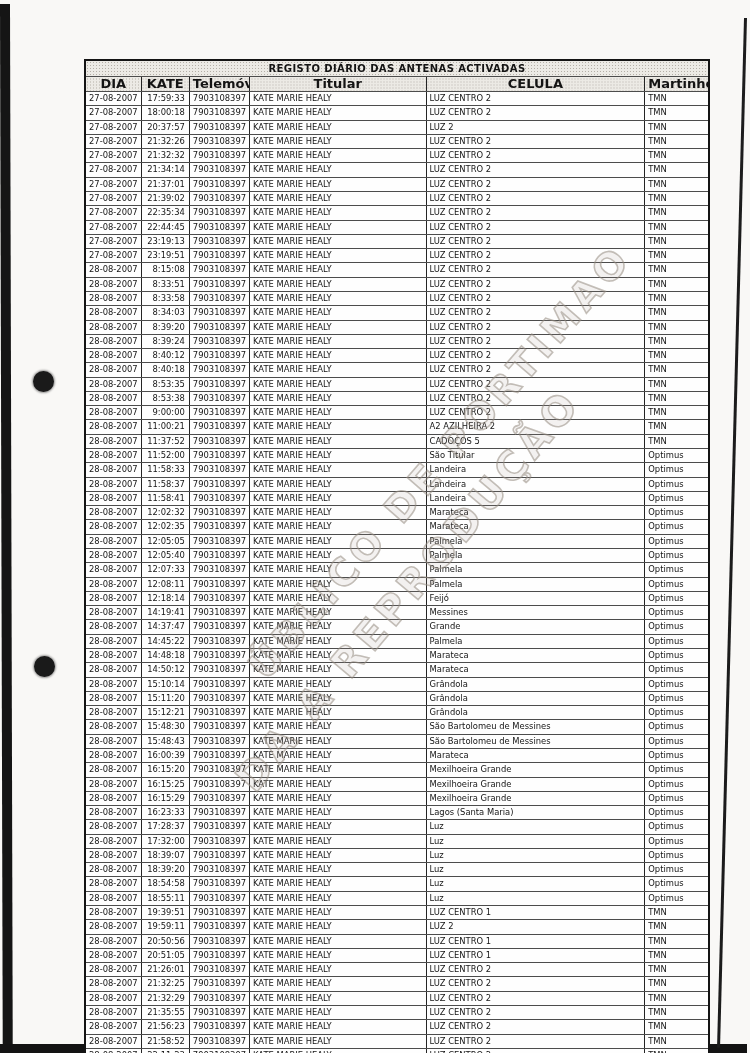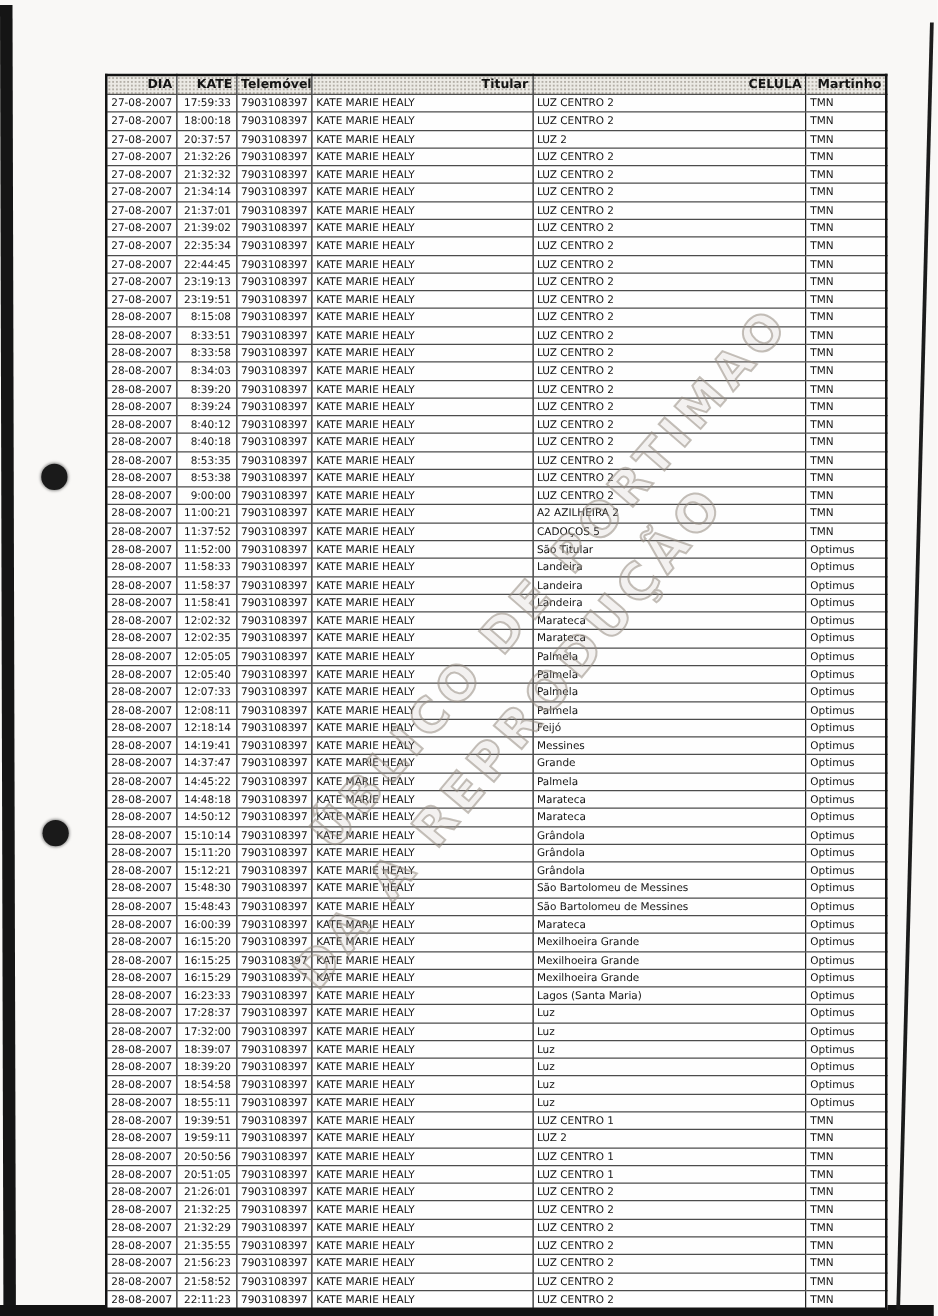--- a/index.html
+++ b/index.html
@@ -46,21 +46,21 @@
   }
   .shade{
     background-color:#eceae5;
     background-image:radial-gradient(#b4afa7 0.6px, transparent 0.8px);
     background-size:3px 3px;
   }
   .title-cell{
     text-align:center;font-size:10px;font-weight:bold;
     letter-spacing:.4px;height:15px;line-height:15px;
   }
-  th{text-align:right;font-size:10px;font-weight:bold;height:14px;line-height:14px;}
+  th{text-align:center;font-size:13px;font-weight:bold;height:14px;line-height:14px;}
   .c0,.c1,.c2{text-align:right;}
   .c3,.c4,.c5{text-align:left;}
   .c1{padding-right:4px;}
 
   
   .wm{
     position:absolute;pointer-events:none;z-index:5;
     font-weight:bold;color:rgba(162,152,141,0.12);
     -webkit-text-stroke:1.6px rgba(150,140,129,0.55);
     white-space:nowrap;
@@ -91,20 +91,23 @@
       <colgroup>
         <col style="width:56px">
           <col style="width:48px">
           <col style="width:60px">
         <col style="width:176px">
           <col style="width:218px">
           <col style="width:64px">
       </colgroup>
       <thead>
         <tr>
+          <td colspan="6" class="title-cell shade">REGISTO DIÁRIO DAS ANTENAS ACTIVADAS</td>
+        </tr>
+        <tr>
           <th class="shade">DIA</th>
           <th class="shade">KATE</th>
           <th class="shade">Telemóvel</th>
           <th class="shade">Titular</th>
           <th class="shade">CELULA</th>
           <th class="shade">Martinho</th>
         </tr>
       </thead>
       <tbody>
           <tr>

